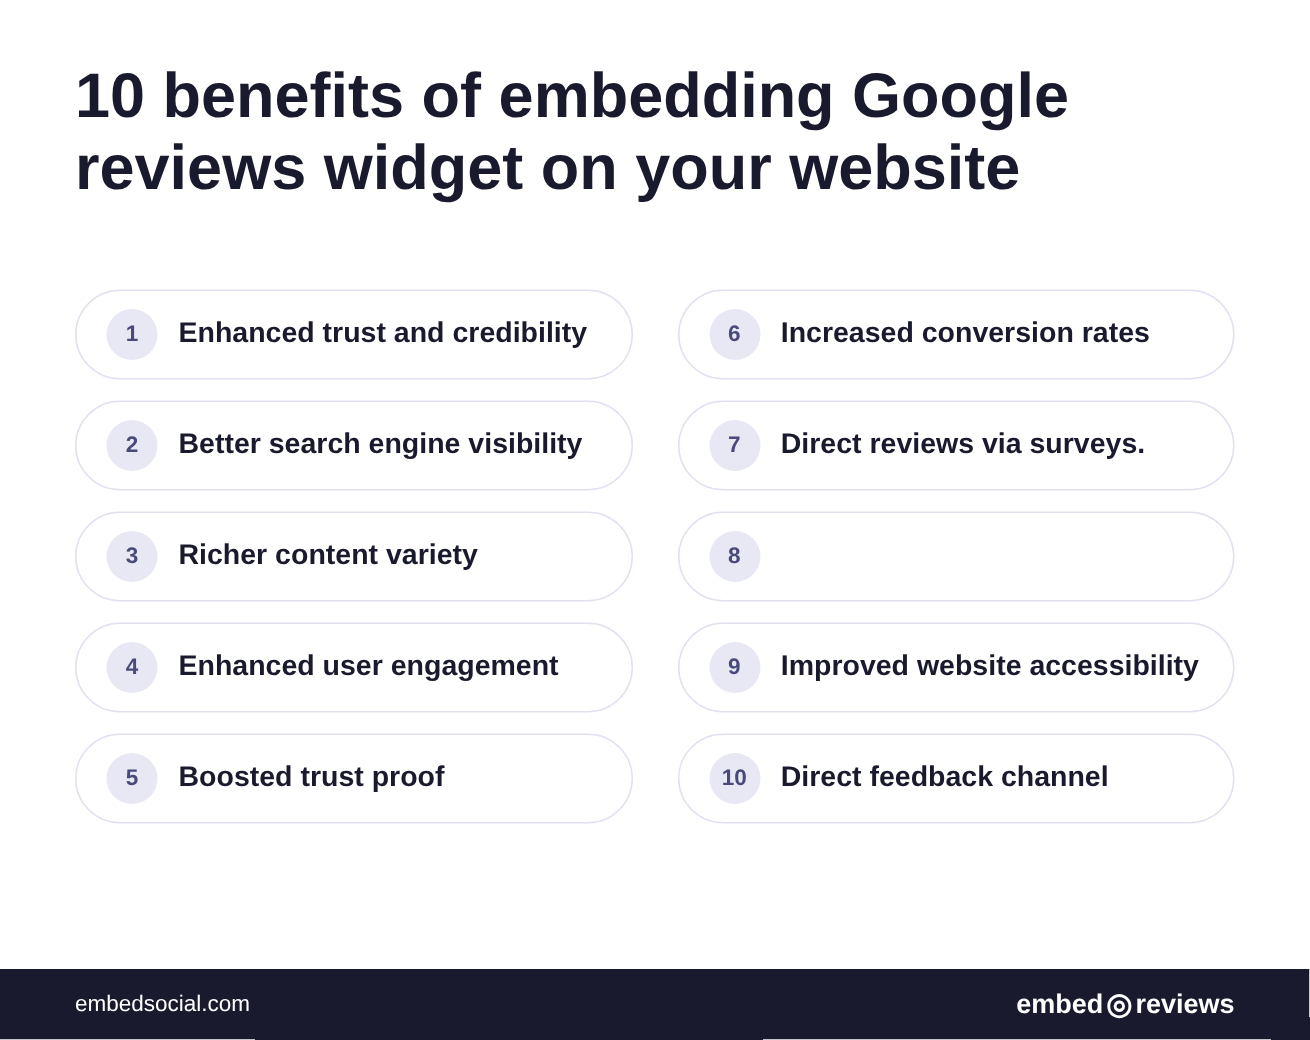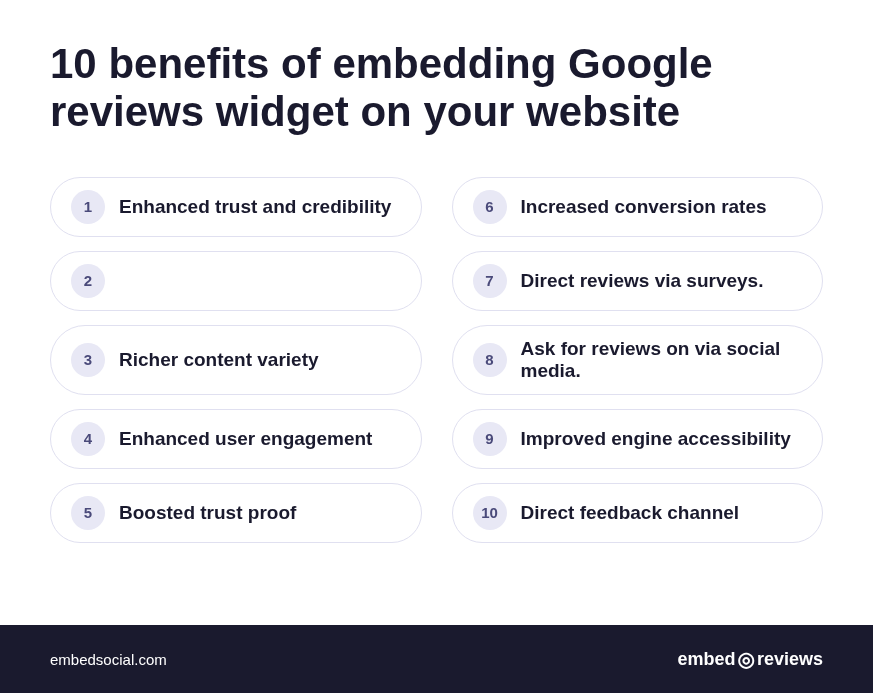--- a/index.html
+++ b/index.html
@@ -21,21 +21,21 @@
     .main-content {
       flex: 1;
       padding: 40px 50px 20px 50px;
     }
 
     .title {
       font-size: 42px;
       font-weight: 900;
       color: #1a1a2e;
       line-height: 1.15;
-      margin-bottom: 40px;
+      margin-bottom: 56px;
       max-width: 750px;
     }
 
     .benefits-grid {
       display: grid;
       grid-template-columns: 1fr 1fr;
       gap: 14px 30px;
     }
 
     .benefit-item {
@@ -63,21 +63,21 @@
     }
 
     .benefit-text {
       font-size: 19px;
       font-weight: 600;
       color: #1a1a2e;
     }
 
     .footer {
       background: #1a1a2e;
-      height: 68px;
+      height: 47px;
       display: flex;
       align-items: center;
       justify-content: space-between;
       padding: 0 50px;
       flex-shrink: 0;
     }
 
     .footer-url {
       color: #ffffff;
       font-size: 15px;
@@ -103,40 +103,40 @@
   <div class="benefit-item">
         <span class="benefit-number">1</span>
         <span class="benefit-text">Enhanced trust and credibility</span>
       </div>
       <div class="benefit-item">
         <span class="benefit-number">6</span>
         <span class="benefit-text">Increased conversion rates</span>
       </div>
       <div class="benefit-item">
         <span class="benefit-number">2</span>
+        <span class="benefit-text">Better search engine visibility</span>
       </div>
       <div class="benefit-item">
         <span class="benefit-number">7</span>
         <span class="benefit-text">Direct reviews via surveys.</span>
       </div>
       <div class="benefit-item">
         <span class="benefit-number">3</span>
         <span class="benefit-text">Richer content variety</span>
       </div>
       <div class="benefit-item">
         <span class="benefit-number">8</span>
-        <span class="benefit-text">Ask for reviews on via social media.</span>
       </div>
       <div class="benefit-item">
         <span class="benefit-number">4</span>
         <span class="benefit-text">Enhanced user engagement</span>
       </div>
       <div class="benefit-item">
         <span class="benefit-number">9</span>
-        <span class="benefit-text">Improved engine accessibility</span>
+        <span class="benefit-text">Improved website accessibility</span>
       </div>
       <div class="benefit-item">
         <span class="benefit-number">5</span>
         <span class="benefit-text">Boosted trust proof</span>
       </div>
       <div class="benefit-item">
         <span class="benefit-number">10</span>
         <span class="benefit-text">Direct feedback channel</span>
       </div>
     </div>

